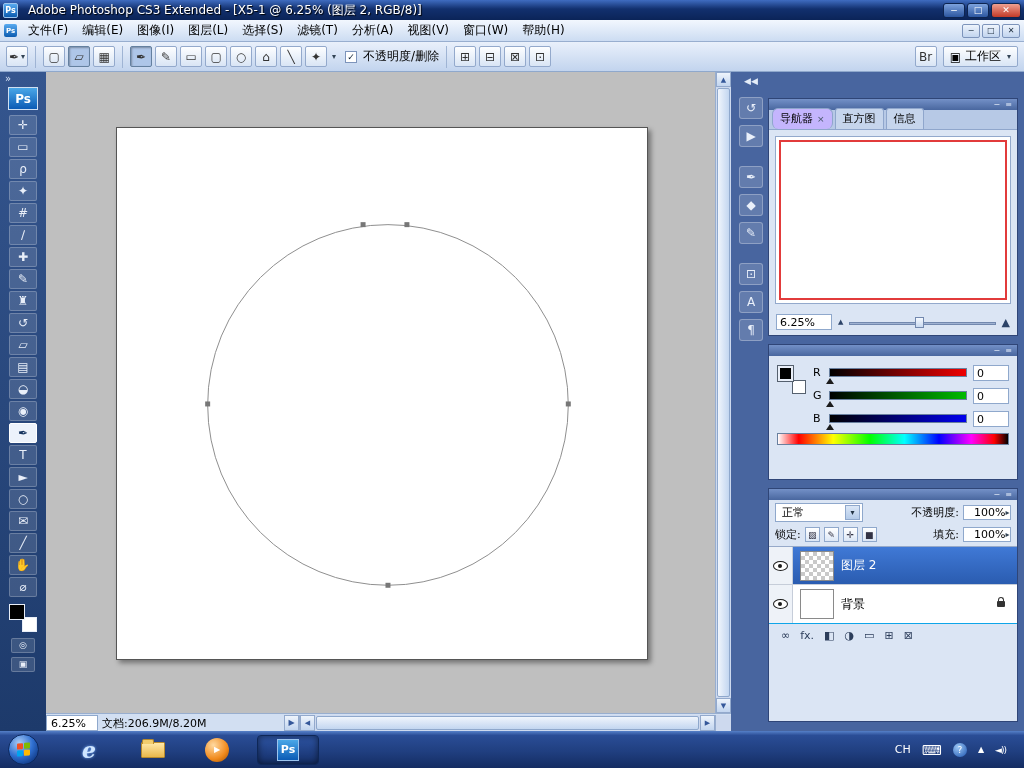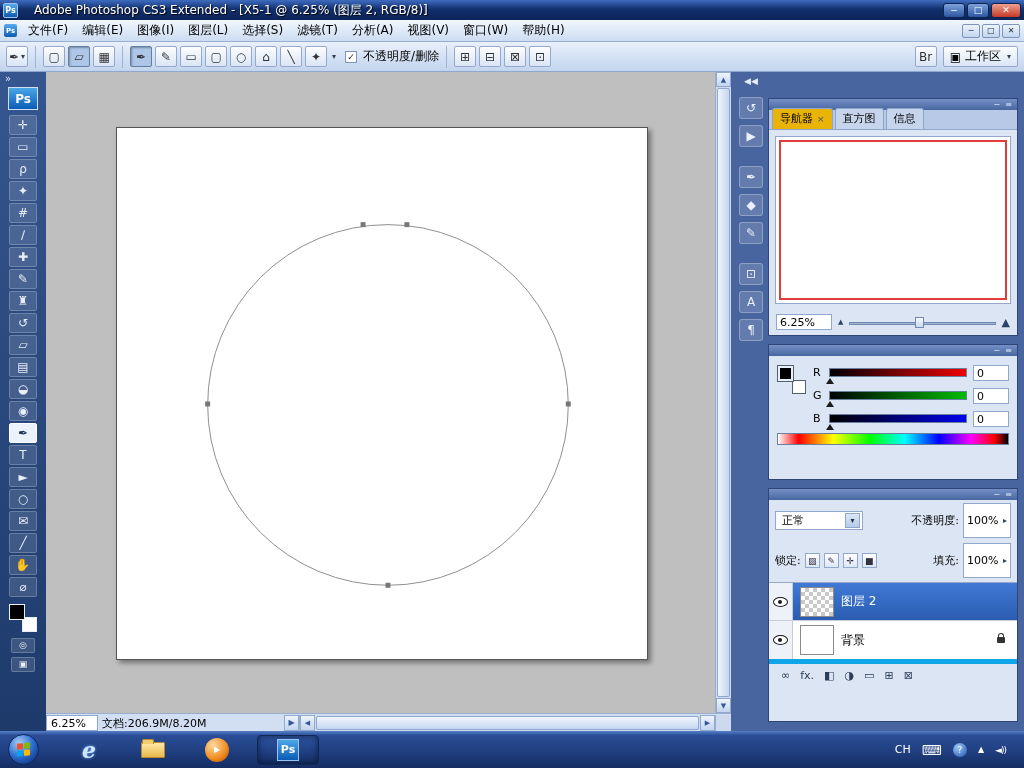--- a/index.html
+++ b/index.html
@@ -6,21 +6,21 @@
   html,body { width:1024px; height:768px; }
   body { font-family:"DejaVu Sans","Liberation Sans",sans-serif; font-size:12px; color:#000; }
   #screen { position:relative; width:1024px; height:768px; background:#bfbfbf; overflow:hidden; }
 
   
   .titlebar { position:absolute; left:0; top:0; width:1024px; height:20px;
     background:linear-gradient(#3f6cc0, #12306e 45%, #0b2458);
     display:flex; align-items:center; padding:0 3px; color:#fff; }
   .appicon { width:15px; height:15px; border-radius:2px; background:linear-gradient(#58aaf0,#0c5cb0);
     border:1px solid #9cc4ee; font-size:8px; font-weight:bold; display:flex; align-items:center; justify-content:center; }
-  .title-text { margin-left:16px; font-size:12px; text-shadow:1px 1px 1px #000; white-space:nowrap; }
+  .title-text { margin-left:10px; font-size:12px; text-shadow:1px 1px 1px #000; white-space:nowrap; }
   .winbtns { margin-left:auto; display:flex; gap:2px; }
   .winbtn { width:22px; height:15px; border-radius:3px; border:1px solid #0d2450; color:#fff; font-size:9px;
     display:flex; align-items:center; justify-content:center; background:linear-gradient(#7da2dd,#2c56a0); }
   .winbtn.close { width:30px; background:linear-gradient(#f0a090,#c23a28); }
 
   
   .menubar { position:absolute; left:0; top:20px; width:1024px; height:22px;
     background:linear-gradient(#f2f7fe,#ccdcf2); border-bottom:1px solid #98aecf;
     display:flex; align-items:center; padding:0 4px; }
   .docicon { width:13px; height:13px; border-radius:2px; background:linear-gradient(#58aaf0,#0c5cb0);
@@ -94,21 +94,21 @@
   .gap-top { margin-top:16px; }
   .panels { position:absolute; left:37px; top:0; width:250px; height:659px; }
   .panel-group { position:absolute; left:0; width:250px; background:#dbe5f4; border:1px solid #2f4577; }
   .group-header { height:11px; background:linear-gradient(#7390c7,#49679f); display:flex; justify-content:flex-end;
     align-items:center; gap:5px; padding:0 5px; }
   .gh-icon { color:#e3ecf9; font-size:8px; line-height:8px; }
   .tabs { height:20px; background:#b7c9e6; display:flex; align-items:flex-end; padding:2px 3px 0; gap:2px;
     border-bottom:1px solid #8fa6cc; }
   .tab { padding:2px 7px 3px; font-size:11px; background:#c6d5ec; border:1px solid #8fa6cc; border-bottom:none;
     border-radius:3px 3px 0 0; white-space:nowrap; }
-  .tab.active { background:#eab308; }
+  .tab.active { background:#c4b5fd;border-radius:6px; }
   .tab-x { margin-left:4px; font-size:9px; color:#456; }
 
   
   .nav-thumb { margin:6px; height:168px; background:#fff; border:1px solid #93a9cc; position:relative; }
   .nav-proxy { position:absolute; inset:3px; border:2px solid #e23b3b; }
   .nav-controls { display:flex; align-items:center; gap:6px; padding:2px 7px; height:24px; }
   .nav-zoom { width:56px; height:16px; background:#fff; border:1px solid #8fa8cc; font-size:11px; padding:1px 3px; }
   .mountain-s { font-size:7px; color:#2c4368; }
   .mountain-b { font-size:11px; color:#2c4368; }
   .nav-slider { flex:1; position:relative; height:13px; }
@@ -133,27 +133,27 @@
   .ch-value { width:36px; height:16px; background:#fff; border:1px solid #8fa8cc; font-size:11px; padding:1px 3px; }
   .spectrum { margin:4px 0 0 -36px; height:12px; border:1px solid #69809f;
     background:linear-gradient(to right,#fff 0%,#f00 9%,#ff0 24%,#0f0 40%,#0ff 55%,#00f 70%,#f0f 84%,#f00 94%,#000 100%); }
 
   
   .lp-row { display:flex; align-items:center; gap:4px; padding:3px 6px 2px; font-size:11px; }
   .blend-select { width:88px; height:19px; background:#fff; border:1px solid #8fa8cc;
     display:flex; align-items:center; justify-content:space-between; padding:0 2px 0 6px; }
   .dd-btn { width:15px; height:15px; border:1px solid #8fa8cc; background:linear-gradient(#dbe7f7,#b4cbe9);
     font-size:8px; color:#234; display:flex; align-items:center; justify-content:center; }
-  .val-box { width:48px; height:35px; background:#fff; border:1px solid #8fa8cc;
-    display:flex; align-items:center; justify-content:space-between; padding:0 3px; }
+  .val-box { width:48px; height:15px; background:#fff; border:1px solid #8fa8cc;
+    display:flex; align-items:center; justify-content:space-between; padding:0 10px; }
   .fly { font-size:8px; color:#345; }
   .mini-btn { width:15px; height:15px; border:1px solid #8fa8cc; background:linear-gradient(#fff,#dce7f6);
     font-size:9px; color:#334; display:flex; align-items:center; justify-content:center; }
   .ml-auto { margin-left:auto; }
-  .layer-list { margin-top:2px; background:#fff; border-top:1px solid #96a9c9; border-bottom:5px solid #0ea5e9; }
+  .layer-list { margin-top:2px; background:#fff; border-top:1px solid #96a9c9; border-bottom:1px solid #0ea5e9; }
   .layer-row { height:38px; display:flex; align-items:center; border-bottom:1px solid #c6cdd9; background:#fff; }
   .layer-row:last-child { border-bottom:none; }
   .layer-row.selected { background:linear-gradient(#4079d6,#2a5cb0); color:#fff; }
   .eye-cell { width:24px; height:100%; border-right:1px solid #c6cdd9; background:#eef2f8; flex:none;
     display:flex; align-items:center; justify-content:center; }
   .eye { width:15px; height:10px; border:1px solid #1a1a1a; border-radius:50%; position:relative; background:#fff; }
   .eye::after { content:""; position:absolute; left:4px; top:2px; width:4px; height:4px; border-radius:50%; background:#1a1a1a; }
   .thumb { width:34px; height:30px; margin:0 7px; border:1px solid #8a8a8a; flex:none; }
   .checker { background-color:#fff;
     background-image:linear-gradient(45deg,#c9c9c9 25%,transparent 25%,transparent 75%,#c9c9c9 75%),

